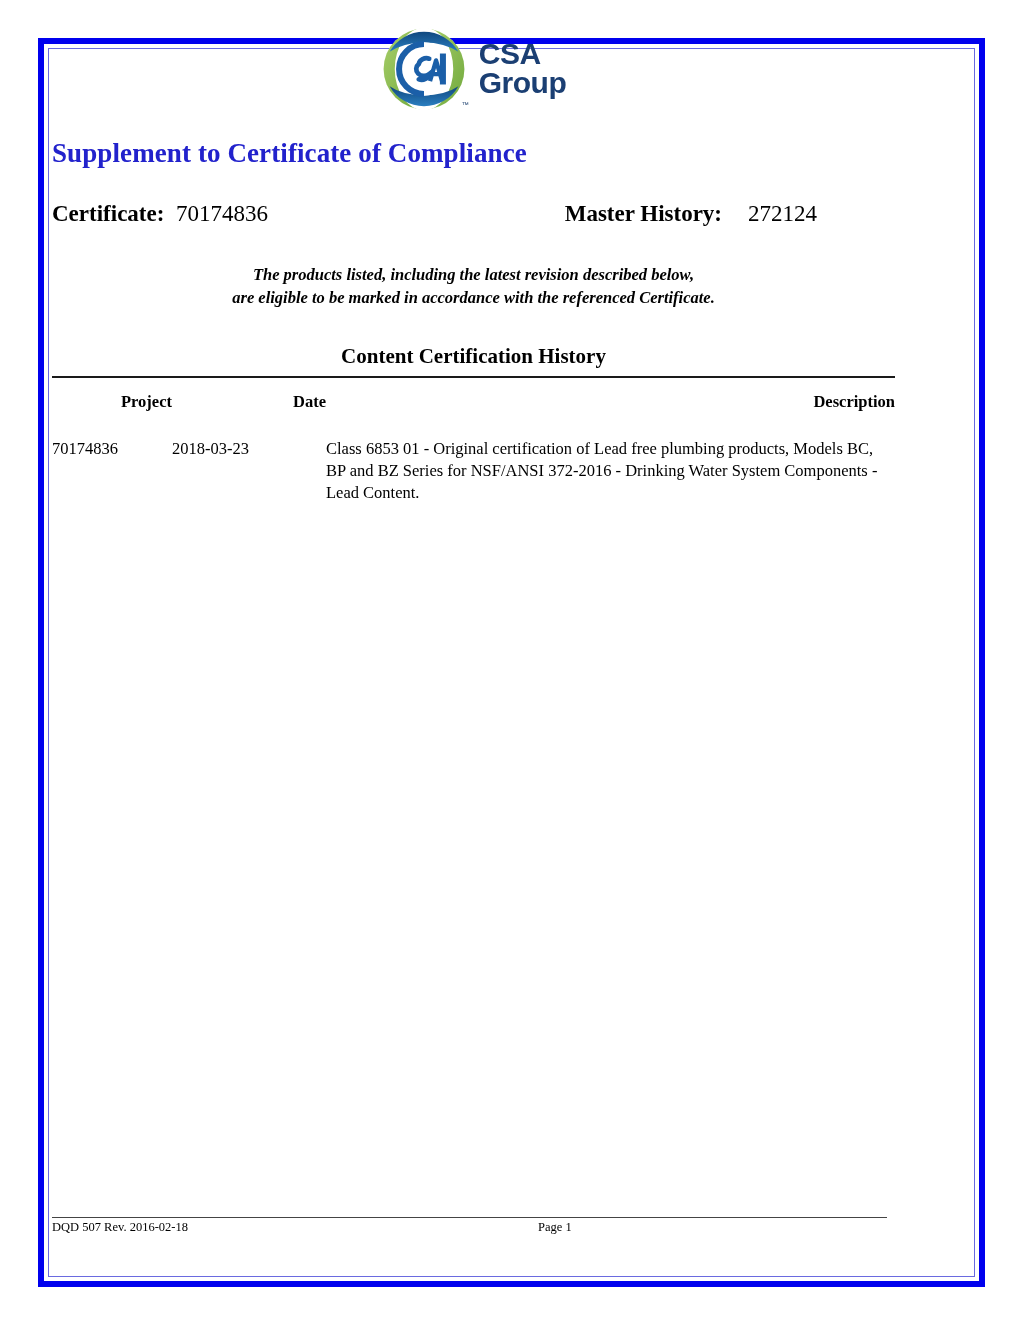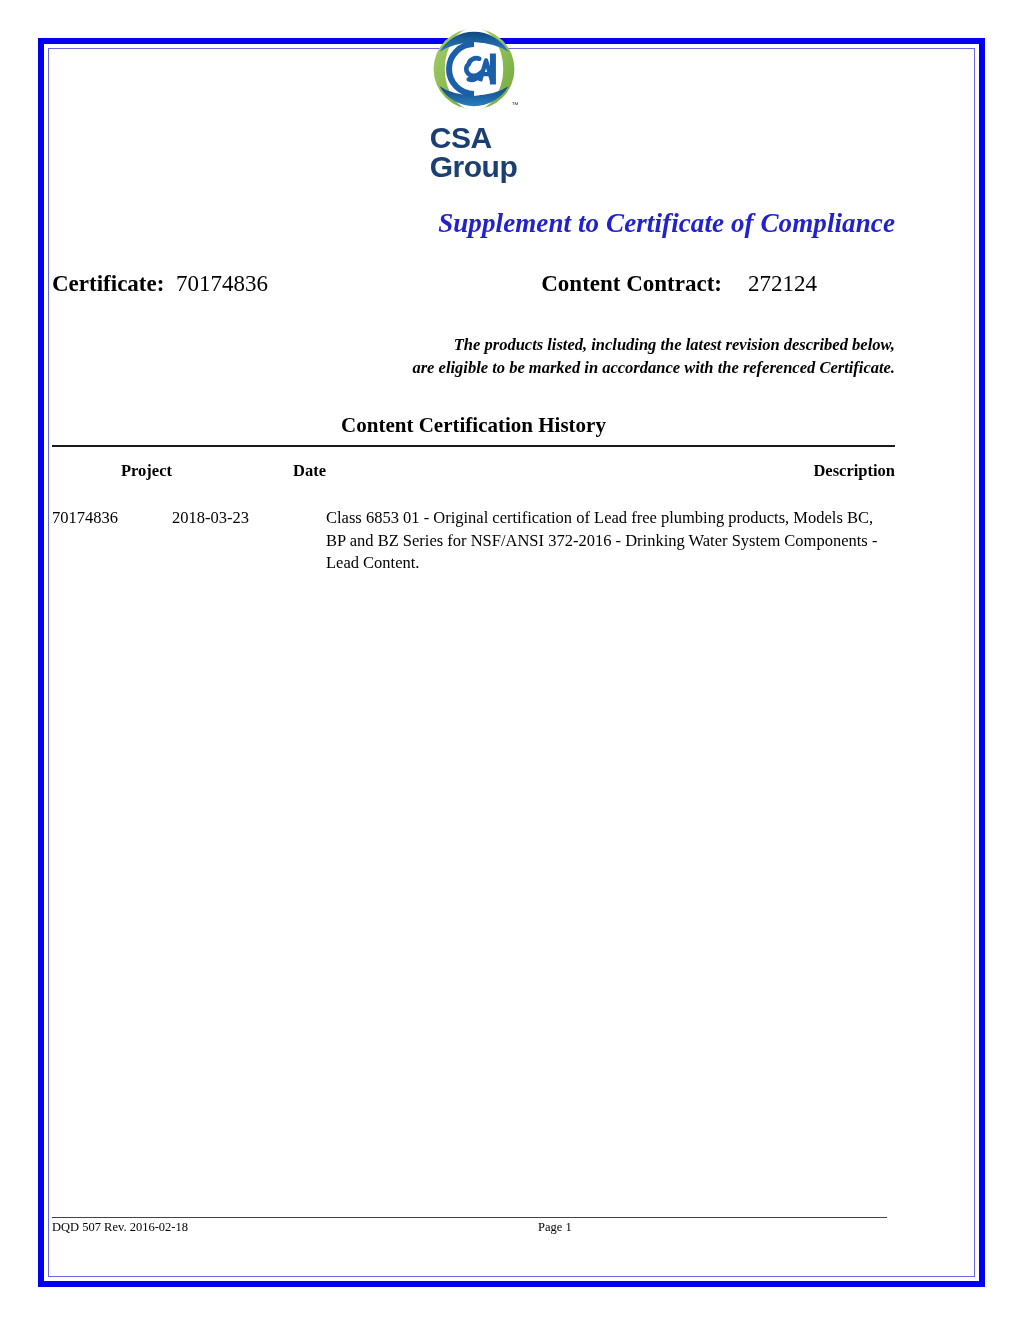--- a/index.html
+++ b/index.html
@@ -51,21 +51,20 @@
   #logo-block {
     padding-top: 26px;
     display: flex;
     justify-content: center;
     align-items: center;
   }
   #logo-row {
     display: flex;
     align-items: center;
     gap: 12px;
-    flex-direction: column;
   }
   #logo-mark {
     position: relative;
     width: 86px;
     height: 86px;
   }
   #logo-tm {
     position: absolute;
     right: -2px;
     bottom: 4px;
@@ -79,24 +78,23 @@
     font-weight: bold;
     font-size: 30px;
     line-height: 0.96;
     color: #1b3f73;
     letter-spacing: -0.5px;
   }
 
   
   #doc-title {
     margin-top: 26px;
-    text-align: right;
+    text-align: left;
     font-family: "Liberation Serif", "DejaVu Serif", serif;
     font-weight: bold;
-    font-style: italic;
     font-size: 27px;
     color: #2222cc;
     letter-spacing: 0.1px;
   }
 
   
   #meta-row {
     margin-top: 32px;
     display: flex;
     align-items: baseline;
@@ -117,21 +115,21 @@
   }
   .meta-value {
     font-weight: normal;
   }
   #certificate-label { width: 124px; }
   #master-contract-label { margin-right: 26px; }
 
   
   #statement {
     margin-top: 36px;
-    text-align: right;
+    text-align: center;
     font-weight: bold;
     font-style: italic;
     font-size: 16.5px;
     line-height: 1.42;
   }
 
   
   #section-heading {
     margin-top: 34px;
     text-align: center;
@@ -245,21 +243,21 @@
   </div>
 
   <div id="doc-title">Supplement to Certificate of Compliance</div>
 
   <div id="meta-row">
     <div class="meta-left">
       <span id="certificate-label" class="meta-label">Certificate:</span>
       <span class="meta-value">70174836</span>
     </div>
     <div class="meta-right">
-      <span id="master-contract-label" class="meta-label">Content Contract:</span>
+      <span id="master-contract-label" class="meta-label">Master History:</span>
       <span class="meta-value">272124</span>
     </div>
   </div>
 
   <div id="statement">
     <div>The products listed, including the latest revision described below,</div>
     <div>are eligible to be marked in accordance with the referenced Certificate.</div>
   </div>
 
   <div id="section-heading">Content Certification History</div>

